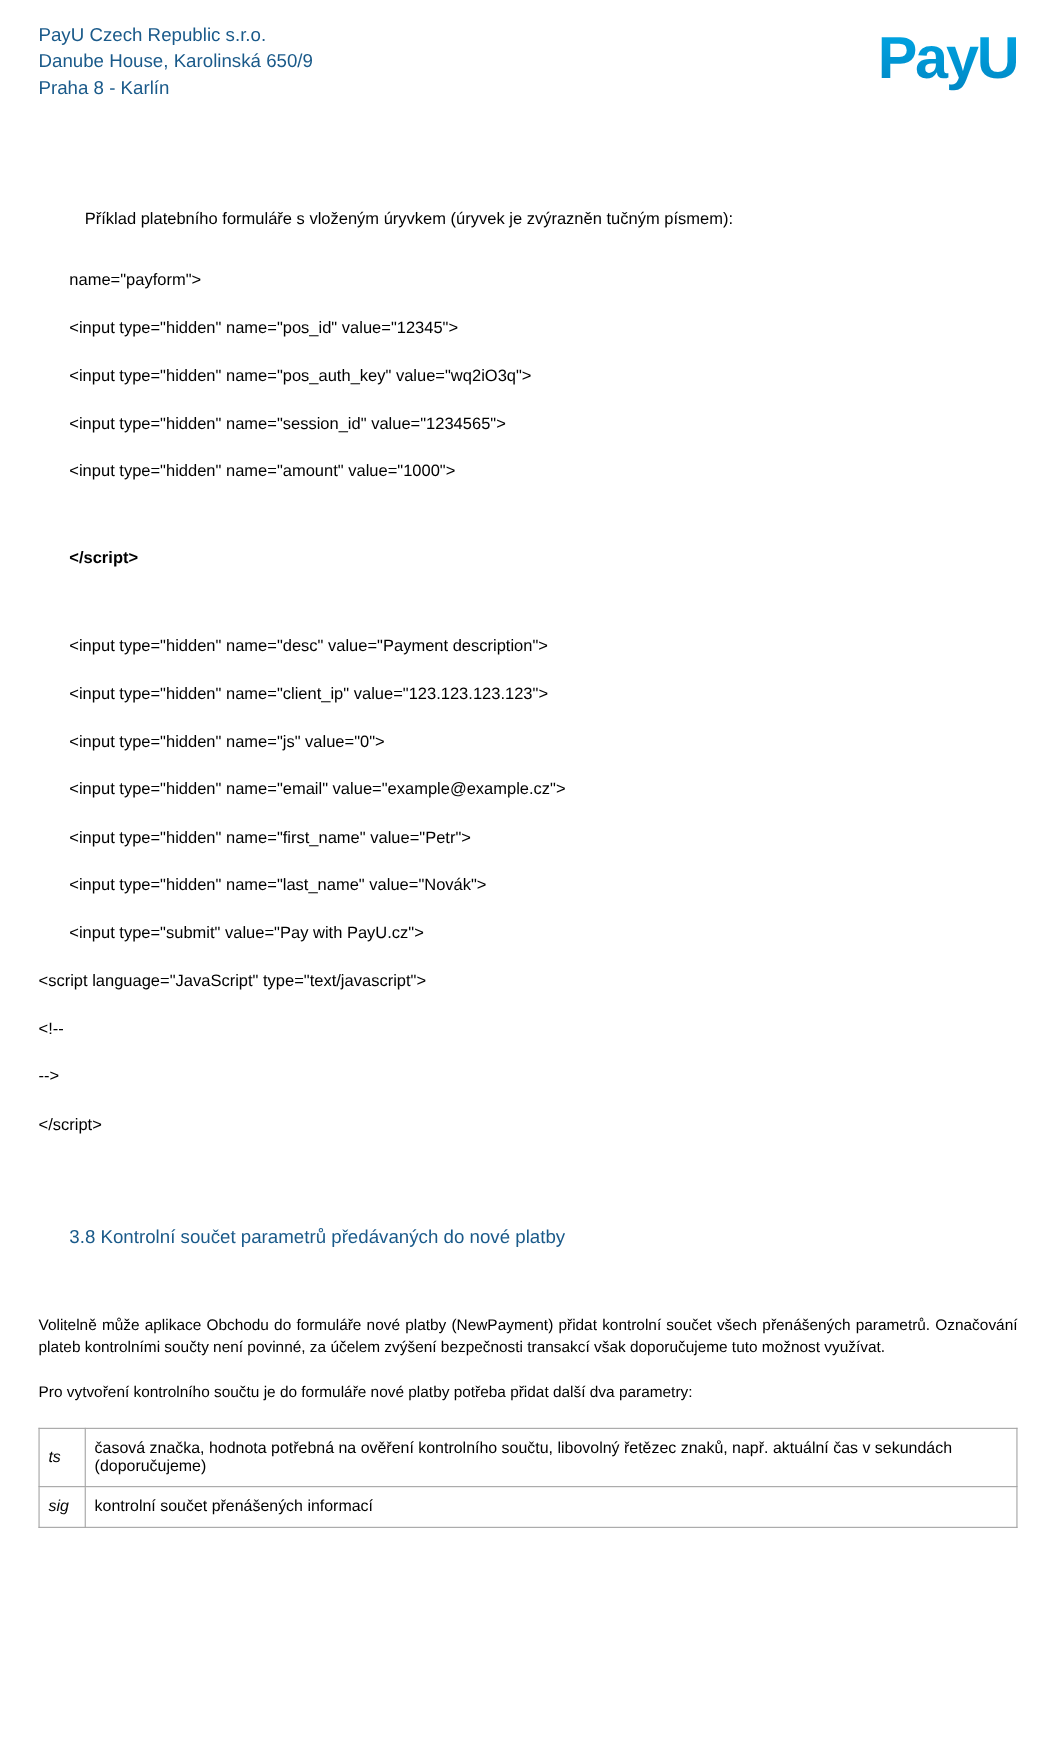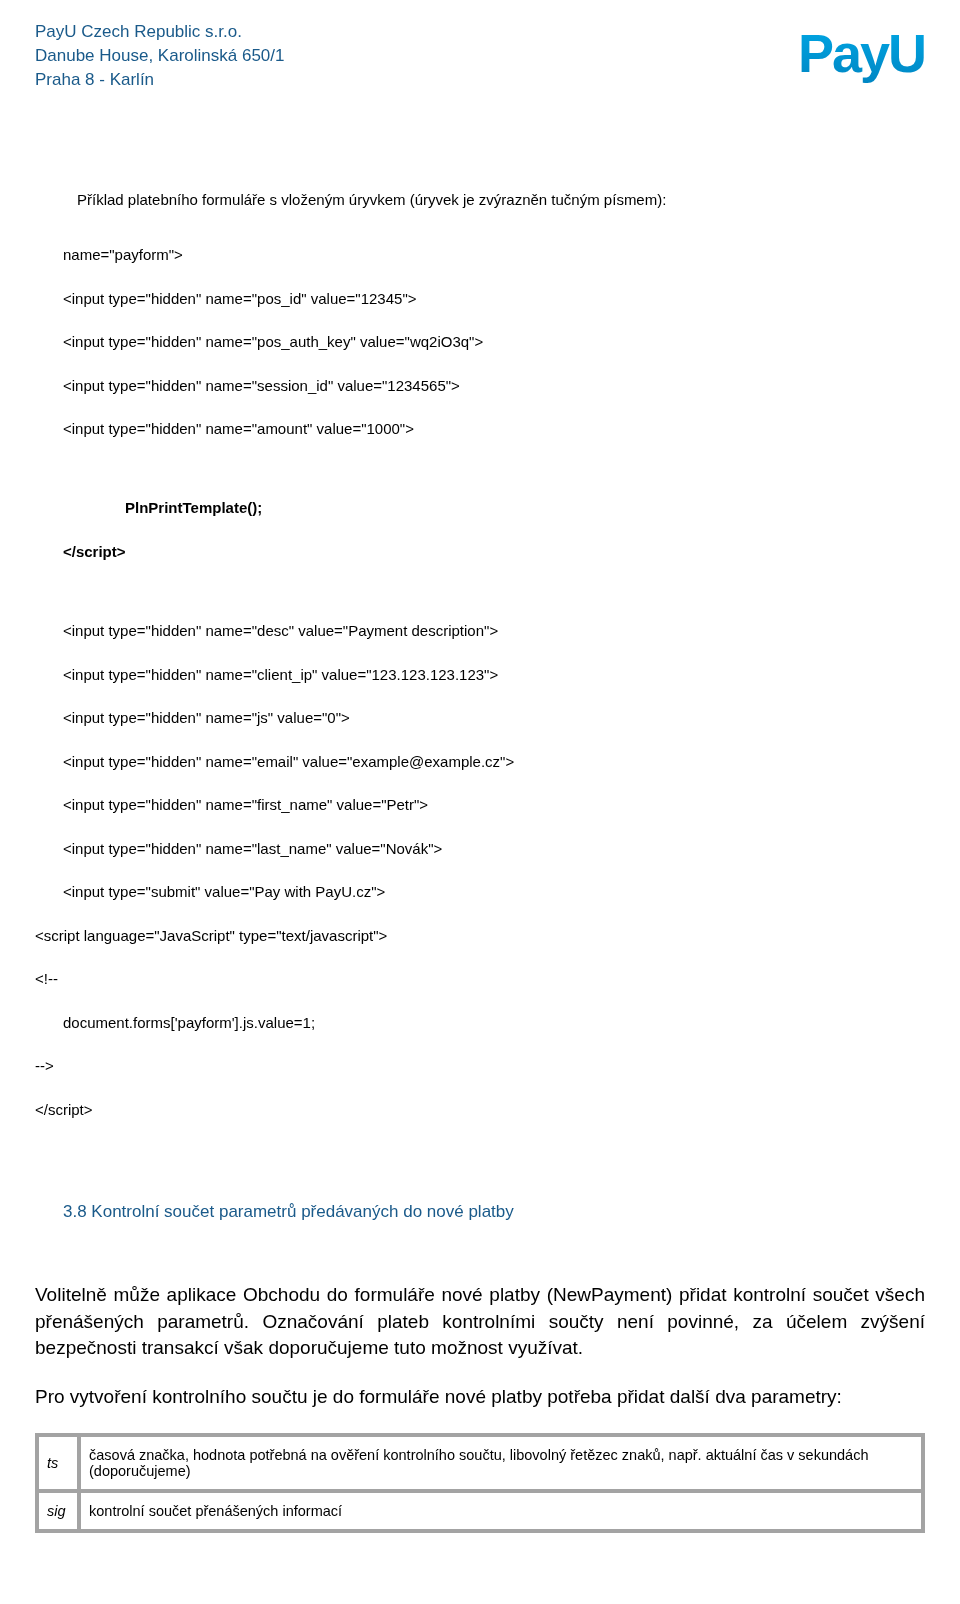--- a/index.html
+++ b/index.html
@@ -39,49 +39,49 @@
   .indent1 { padding-left: 28px; }
   .indent3 { padding-left: 90px; }
   .bold { font-weight: bold; }
   .section-heading {
     color: #1a5a8a;
     font-size: 17px;
     margin-bottom: 60px;
     margin-left: 28px;
   }
   .body-p {
-    font-size: 19px;
+    font-size: 14px;
     line-height: 1.4;
     text-align: justify;
     margin-bottom: 22px;
   }
   table.params {
     border-collapse: collapse;
     width: 100%;
     margin-bottom: 60px;
     font-size: 14.5px;
   }
   table.params td {
-    border: 4px solid #a3a3a3;
+    border: 1px solid #a3a3a3;
     padding: 10px 8px;
     vertical-align: middle;
   }
   table.params td.key {
     font-style: italic;
     width: 42px;
     text-align: left;
   }
 </style>
 </head>
 <body>
 
 <div class="header">
   <div class="header-left">
     <div>PayU Czech Republic s.r.o.</div>
-    <div>Danube House, Karolinská 650/1</div>
+    <div>Danube House, Karolinská 650/9</div>
     <div>Praha 8 - Karlín</div>
   </div>
   <div class="logo">
     
   </div>
 </div>
 
 <style>
 .logo::before {
   content: "PayU";
@@ -104,33 +104,31 @@
 
 <p class="intro">Příklad platebního formuláře s vloženým úryvkem (úryvek je zvýrazněn tučným písmem):</p>
 
 <div class="codeblock">
 <div class="indent1">name="payform"&gt;</div>
 <div class="indent1">&lt;input type="hidden" name="pos_id" value="12345"&gt;</div>
 <div class="indent1">&lt;input type="hidden" name="pos_auth_key" value="wq2iO3q"&gt;</div>
 <div class="indent1">&lt;input type="hidden" name="session_id" value="1234565"&gt;</div>
 <div class="indent1">&lt;input type="hidden" name="amount" value="1000"&gt;</div>
 <div style="height:14px"></div>
-<div class="indent3 bold">PlnPrintTemplate();</div>
 <div class="indent1 bold">&lt;/script&gt;</div>
 <div style="height:14px"></div>
 <div class="indent1">&lt;input type="hidden" name="desc" value="Payment description"&gt;</div>
 <div class="indent1">&lt;input type="hidden" name="client_ip" value="123.123.123.123"&gt;</div>
 <div class="indent1">&lt;input type="hidden" name="js" value="0"&gt;</div>
 <div class="indent1">&lt;input type="hidden" name="email" value="example@example.cz"&gt;</div>
 <div class="indent1">&lt;input type="hidden" name="first_name" value="Petr"&gt;</div>
 <div class="indent1">&lt;input type="hidden" name="last_name" value="Novák"&gt;</div>
 <div class="indent1">&lt;input type="submit" value="Pay with PayU.cz"&gt;</div>
 <div>&lt;script language="JavaScript" type="text/javascript"&gt;</div>
 <div>&lt;!--</div>
-<div class="indent1">document.forms['payform'].js.value=1;</div>
 <div>--&gt;</div>
 <div>&lt;/script&gt;</div>
 </div>
 
 <div class="section-heading">3.8 Kontrolní součet parametrů předávaných do nové platby</div>
 
 <p class="body-p">Volitelně může aplikace Obchodu do formuláře nové platby (NewPayment) přidat kontrolní součet všech přenášených parametrů. Označování plateb kontrolními součty není povinné, za účelem zvýšení bezpečnosti transakcí však doporučujeme tuto možnost využívat.</p>
 <p class="body-p">Pro vytvoření kontrolního součtu je do formuláře nové platby potřeba přidat další dva parametry:</p>
 
 <table class="params">

